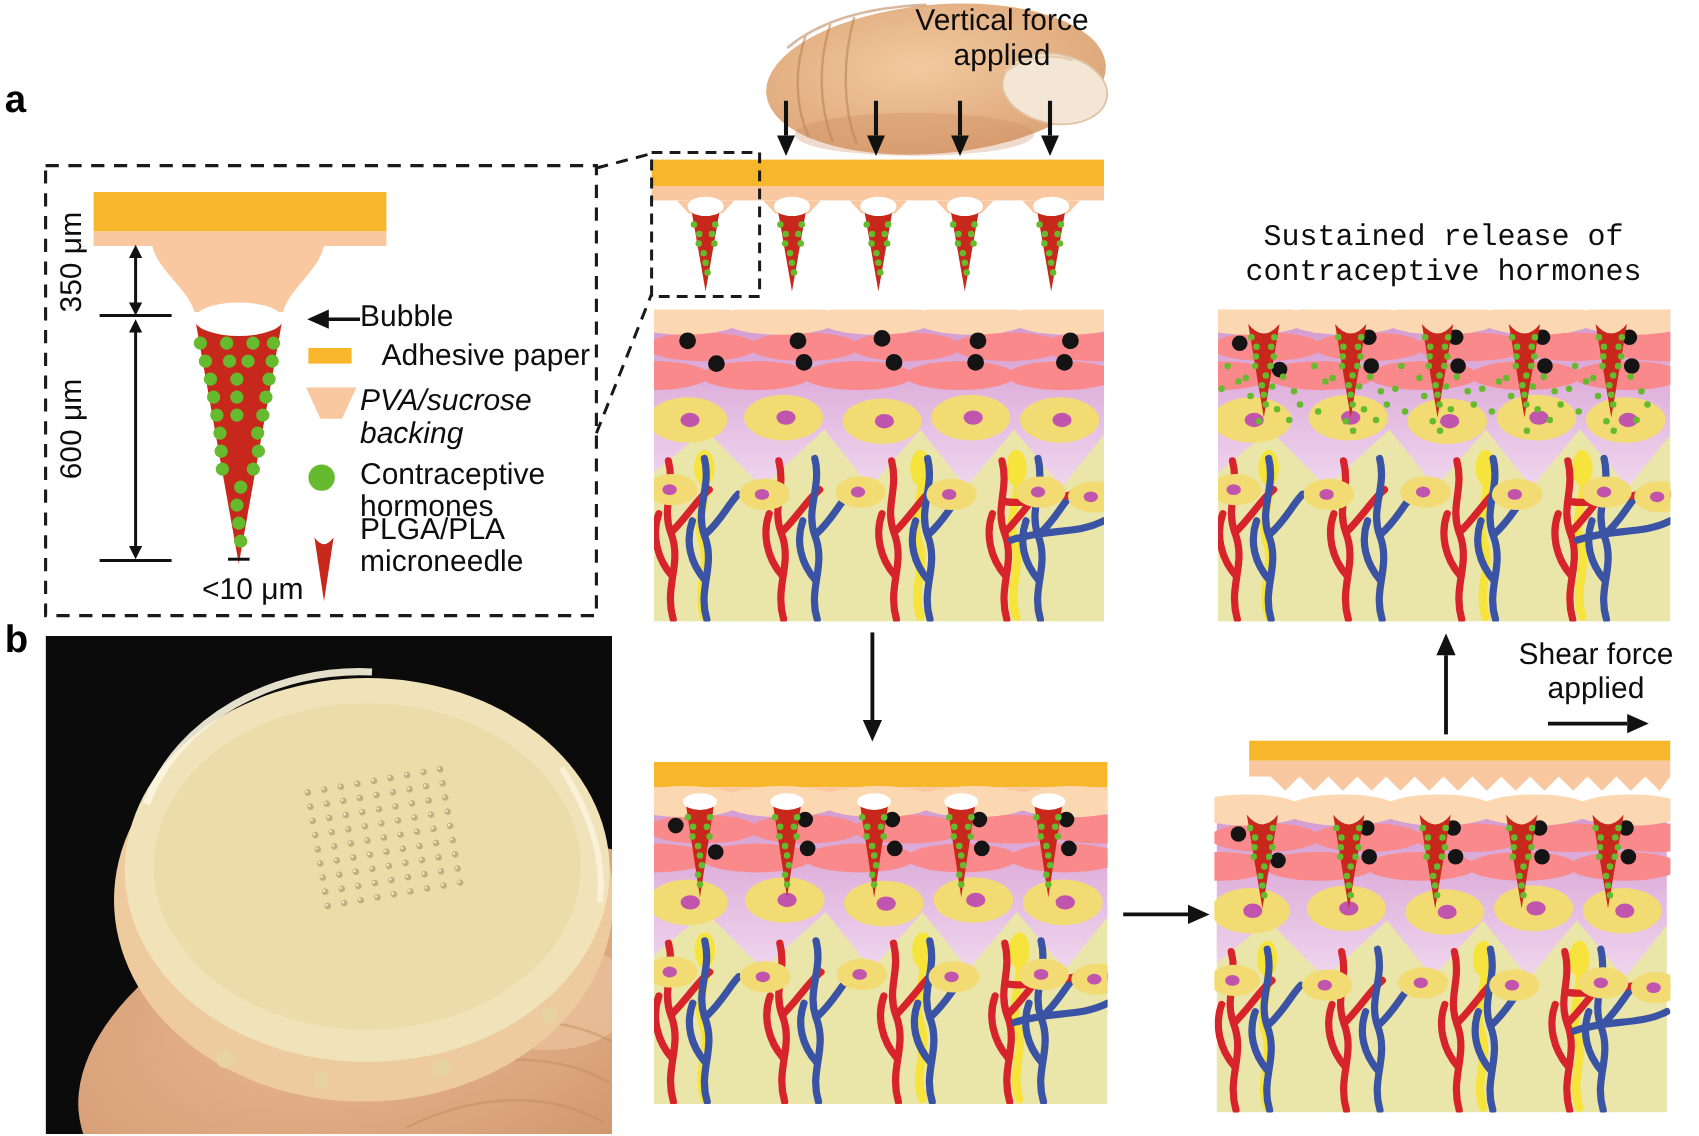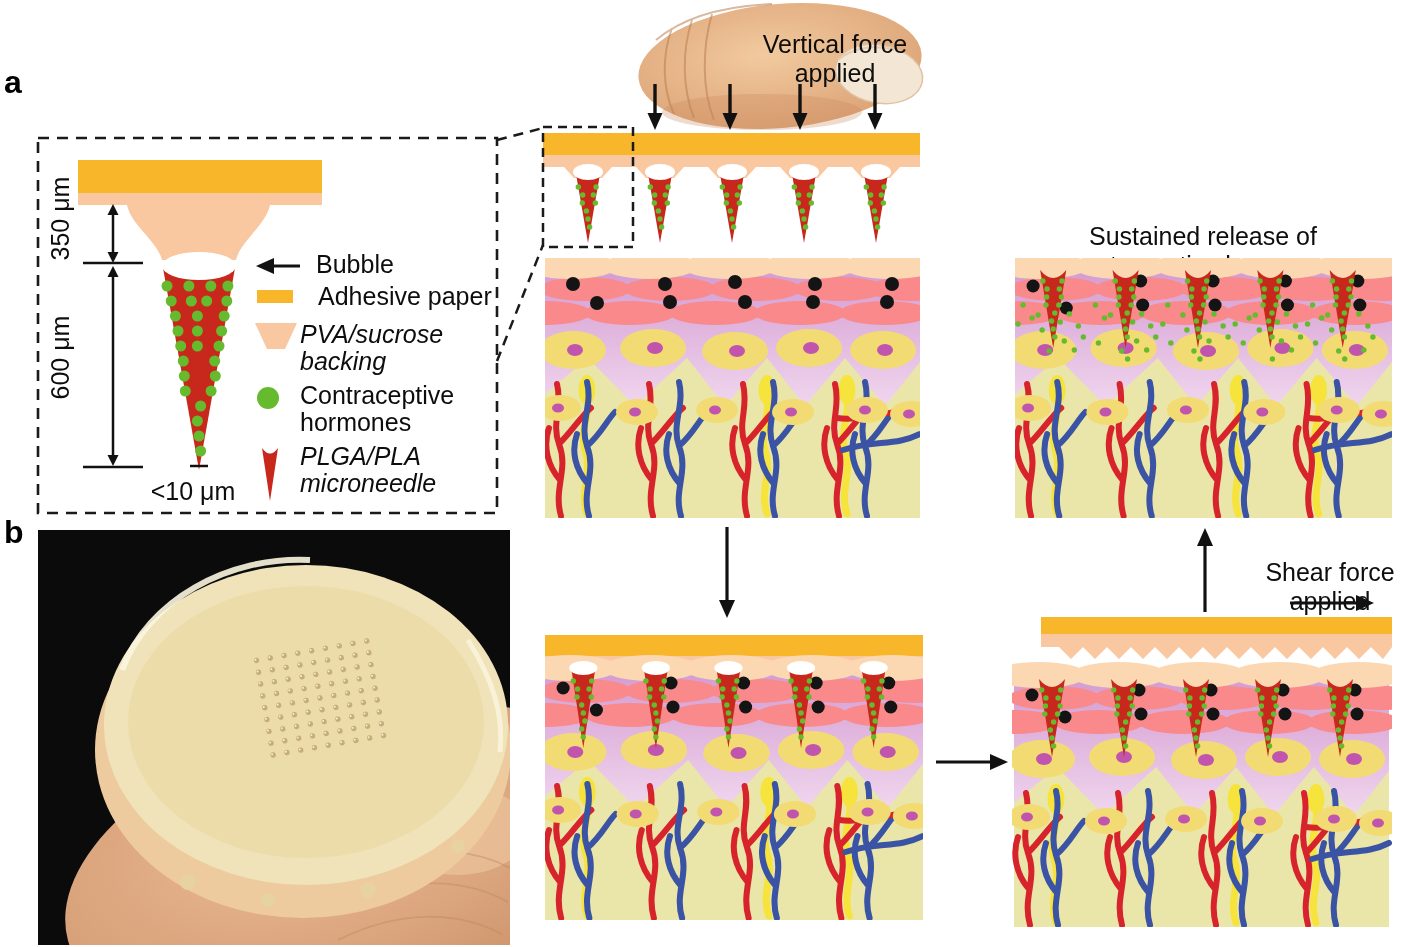--- a/index.html
+++ b/index.html
@@ -1,39 +1,39 @@
 <!DOCTYPE html>
 <html><head>
 <meta charset="utf-8">
 <style>
   html,body{margin:0;padding:0;background:#fff;}
   body{font-family:"Liberation Sans","DejaVu Sans",sans-serif;color:#111;}
   #stage{position:relative;width:1416px;height:947px;background:#fff;overflow:hidden;}
   #stage svg{position:absolute;display:block;}
-  .caption{position:absolute;white-space:pre-line;text-align:center;font-size:25px;line-height:29px;color:#0d0d0d;margin-top:27px;}
+  .caption{position:absolute;white-space:pre-line;text-align:center;font-size:25px;line-height:29px;color:#0d0d0d;}
   .plabel{position:absolute;font-weight:bold;font-size:32px;line-height:32px;color:#000;}
   .dim-label{position:absolute;font-size:25px;width:110px;text-align:center;color:#0d0d0d;}
   #dim-350,#dim-600{transform:rotate(-90deg);}
   .legend-item{position:absolute;left:300px;width:200px;font-size:25px;line-height:27px;color:#0d0d0d;}
   #label-a{left:4px;top:66px;}
   #label-b{left:4px;top:516px;}
   #schematic{left:30px;top:130px;width:475px;height:390px;}
   #photo{left:38px;top:530px;width:472px;height:415px;}
   #application{left:430px;top:0;width:530px;height:385px;}
   #skin-tm{left:545px;top:258px;width:375px;height:260px;}
   #skin-tr{left:1015px;top:258px;width:377px;height:260px;}
   #skin-bm{left:545px;top:635px;width:378px;height:285px;}
   #skin-br{left:1012px;top:617px;width:380px;height:310px;}
   #flow{left:0;top:0;width:1416px;height:947px;pointer-events:none;}
   #vertical-force{left:725px;top:3px;width:220px;}
-  #sustained{left:1033px;top:195px;width:340px;}
+  #sustained{left:1033px;top:183px;width:340px;font-family:Liberation Mono, monospace;}
   #shear{left:1240px;top:531px;width:180px;}
   #dim-350{left:5px;top:204px;}
   #dim-600{left:5px;top:343px;}
-  #dim-tip{left:133px;top:477px;width:120px;}
+  #dim-tip{left:133px;top:477px;width:120px;text-align:right;}
 </style>
 </head>
 <body>
 
 <div id="stage">
   <div class="plabel" id="label-a">a</div>
   <div class="plabel" id="label-b">b</div>
 
   <svg id="schematic" viewBox="0 0 475 390">
       <rect x="8" y="8" width="459" height="375" fill="none" stroke="#1a1a1a" stroke-width="2.6" stroke-dasharray="11 8"></rect>
@@ -85,25 +85,25 @@
       <g>
         <line x1="242" y1="136" x2="270" y2="136" stroke="#111" stroke-width="3"></line>
         <polygon points="226,136 244,128 244,144" fill="#111"></polygon>
         <rect x="227" y="160" width="36" height="13" fill="#F8B62B"></rect>
         <path d="M225,193 L267,193 L255,219 L237,219 Z" fill="#F9C7A0"></path>
         <circle cx="238" cy="268" r="11" fill="#65BB2D"></circle>
         <path d="M232,318 Q240,329 248,318 L240,371 Z" fill="#C8281C"></path>
       </g>
     </svg>
   <div id="legend">
-      <div class="legend-item" style="top: 251px; margin-left: 16px;">Bubble</div>
+      <div class="legend-item" style="top: 251px;">Bubble</div>
       <div class="legend-item" style="top: 283px; margin-left: 18px;">Adhesive paper</div>
       <div class="legend-item" style="top: 321px; font-style: italic;">PVA/sucrose backing</div>
       <div class="legend-item" style="top: 382px;">Contraceptive hormones</div>
-      <div class="legend-item" style="top: 443px; font-style: italic;">PLGA/PLA microneedle</div>
+      <div class="legend-item" style="top: 428px;">PLGA/PLA microneedle</div>
     </div>
   <div class="dim-label" id="dim-350">350 μm</div>
   <div class="dim-label" id="dim-600">600 μm</div>
   <div class="dim-label" id="dim-tip">&lt;10 μm</div>
 
   <svg id="photo" viewBox="0 0 472 415">
       <defs>
         <radialGradient id="fg" cx="0.45" cy="0.35" r="0.9">
           <stop offset="0" stop-color="#EDBD97"></stop>
           <stop offset="1" stop-color="#C4875D"></stop>

